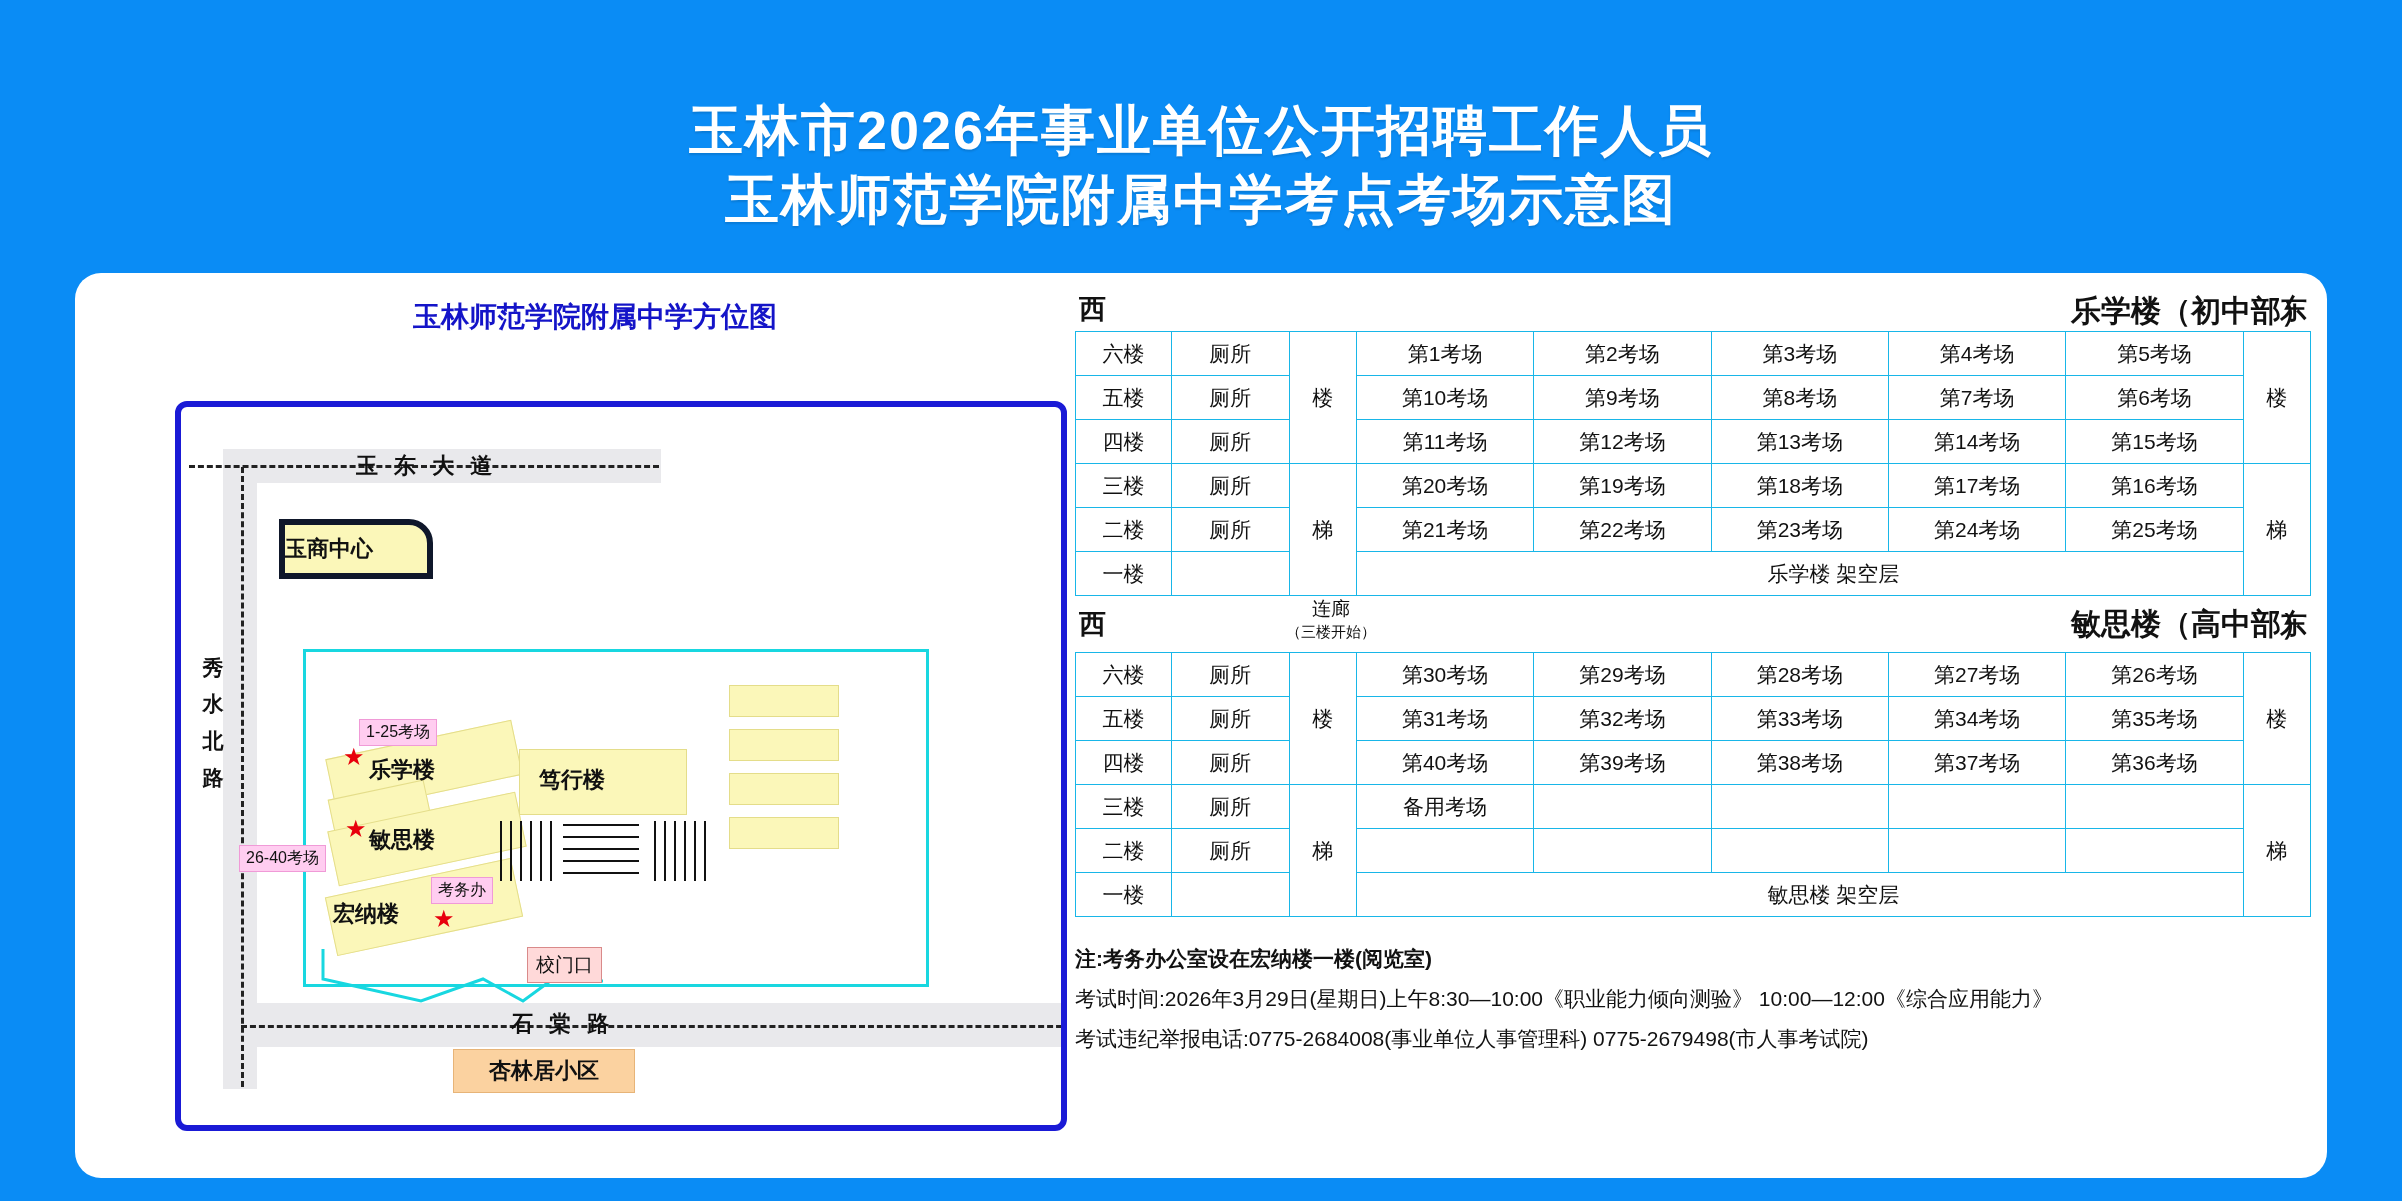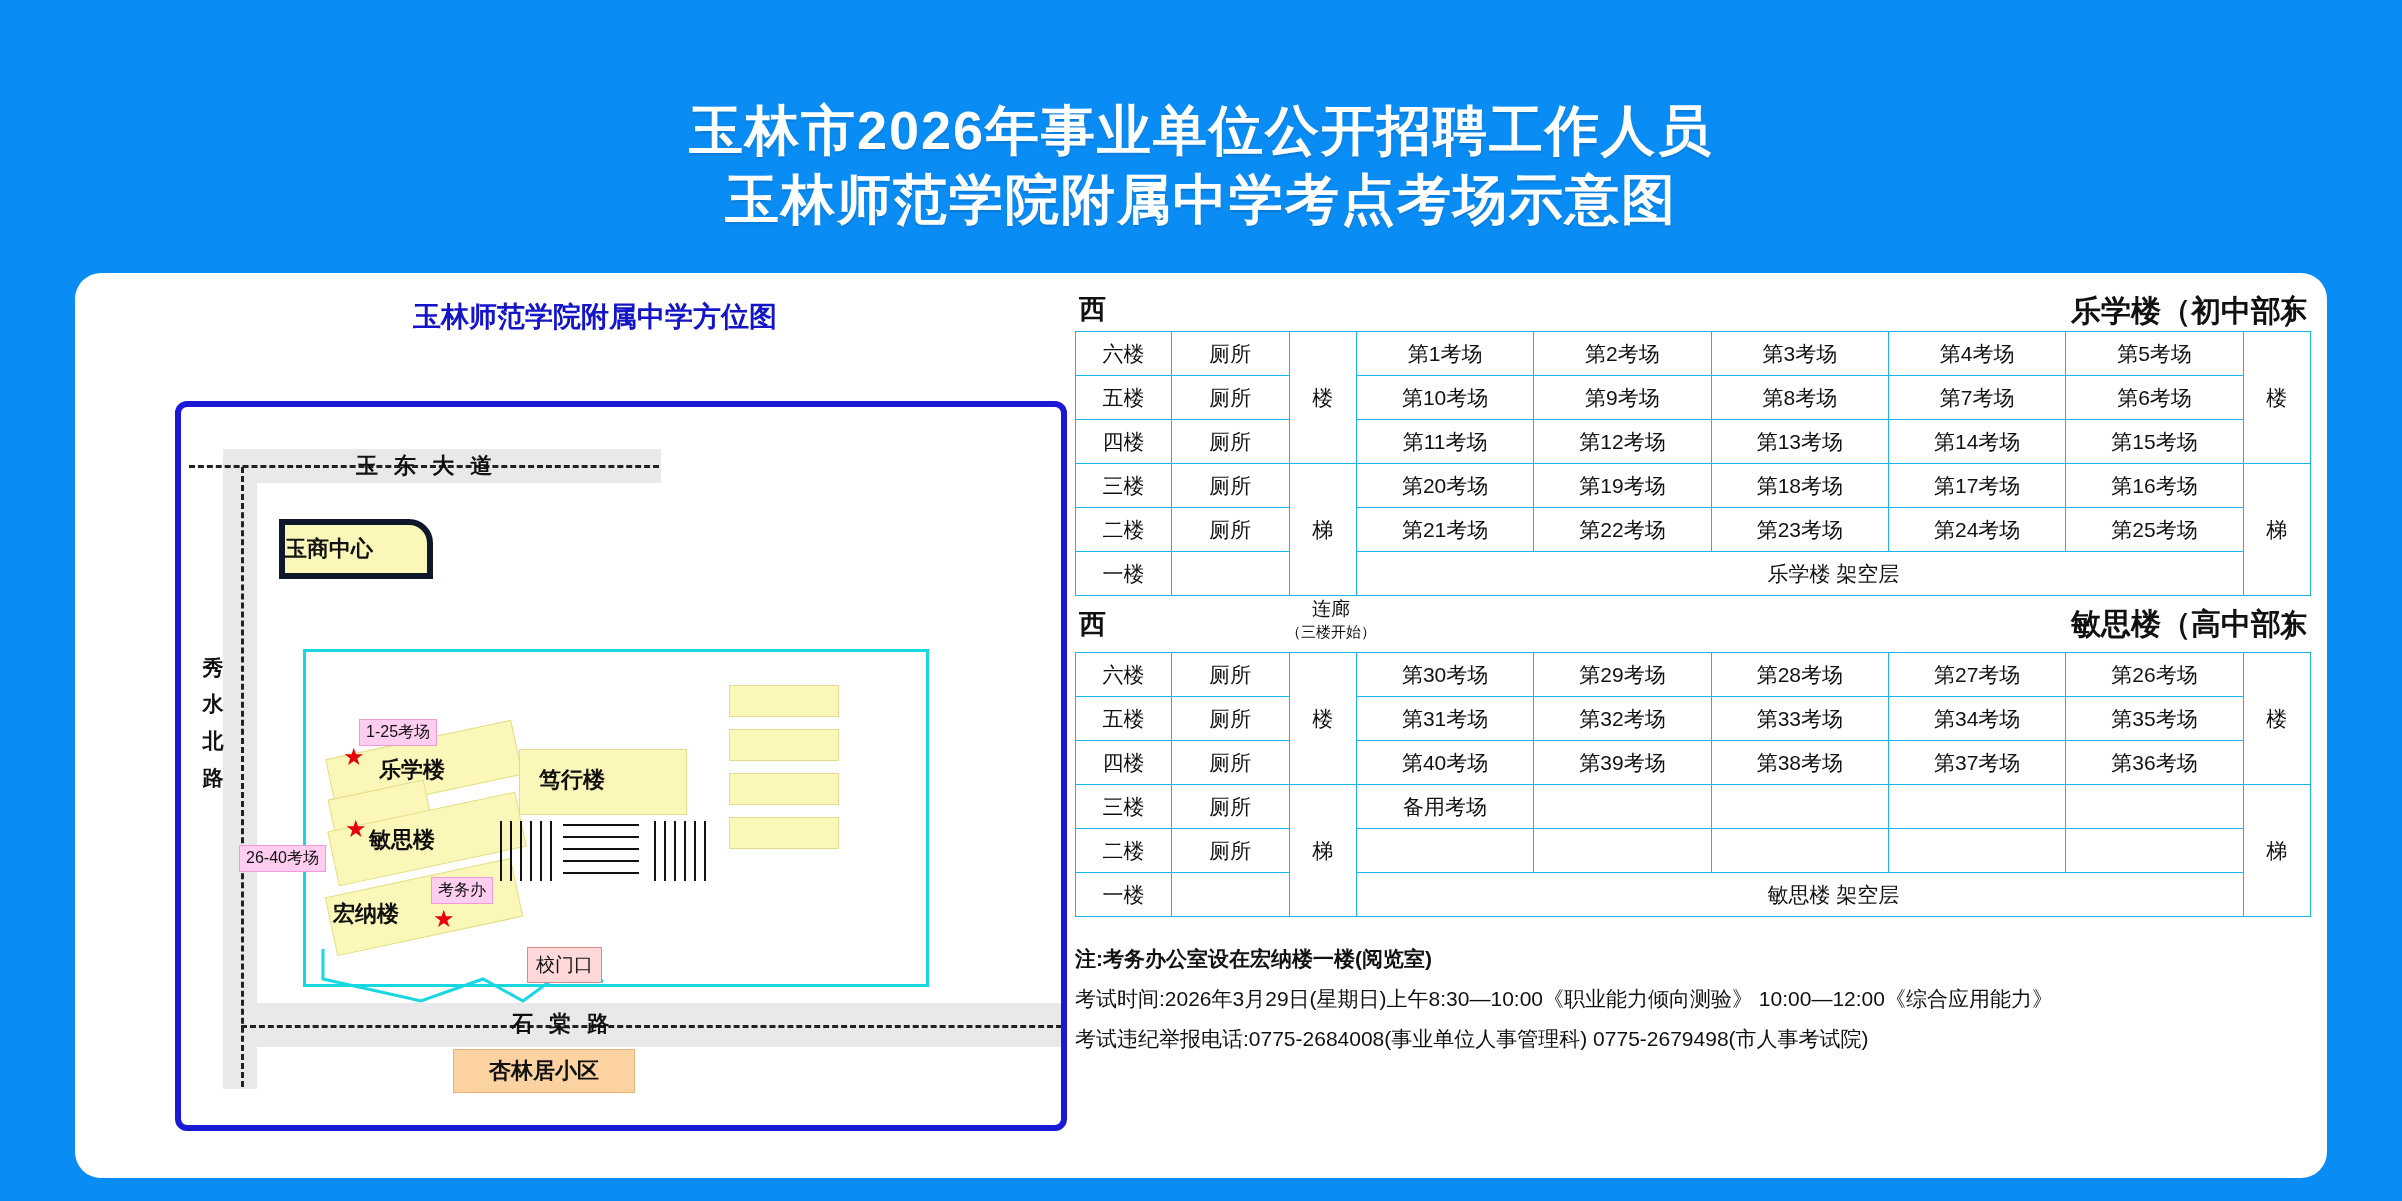--- a/index.html
+++ b/index.html
@@ -146,21 +146,21 @@
       <svg class="campus-path" viewBox="0 0 620 370" width="620" height="370" style="pointer-events:none;">
         <path d="M20,300 L20,330 L118,352 L180,330 L220,352 L250,330" fill="none" stroke="#18d7e0" stroke-width="3"></path>
         <path d="M248,300 L248,332 L300,332" fill="none" stroke="#18d7e0" stroke-width="3"></path>
       </svg>
 
       <div class="bld" style="left:148px;top:332px;width:188px;height:54px;transform:rotate(-12deg);"></div>
       <div class="bld" style="left:152px;top:382px;width:96px;height:60px;transform:rotate(-12deg);"></div>
       <div class="bld" style="left:150px;top:404px;width:190px;height:54px;transform:rotate(-12deg);"></div>
       <div class="bld" style="left:148px;top:470px;width:188px;height:58px;transform:rotate(-12deg);"></div>
 
-      <div class="bld-label" style="left:198px;top:348px;text-align:center;">乐学楼</div>
+      <div class="bld-label" style="left:188px;top:348px;text-align:center;">乐学楼</div>
       <span class="star" style="left:162px;top:338px;">★</span>
 
       <div class="bld-label" style="left:188px;top:418px;">敏思楼</div>
       <span class="star" style="left:164px;top:410px;">★</span>
 
       <div class="bld-label" style="left:152px;top:492px;">宏纳楼</div>
       <span class="star" style="left:252px;top:500px;">★</span>
 
       <div class="tag" style="left:178px;top:312px;">1-25考场</div>
       <div class="tag" style="left:58px;top:438px;">26-40考场</div>

